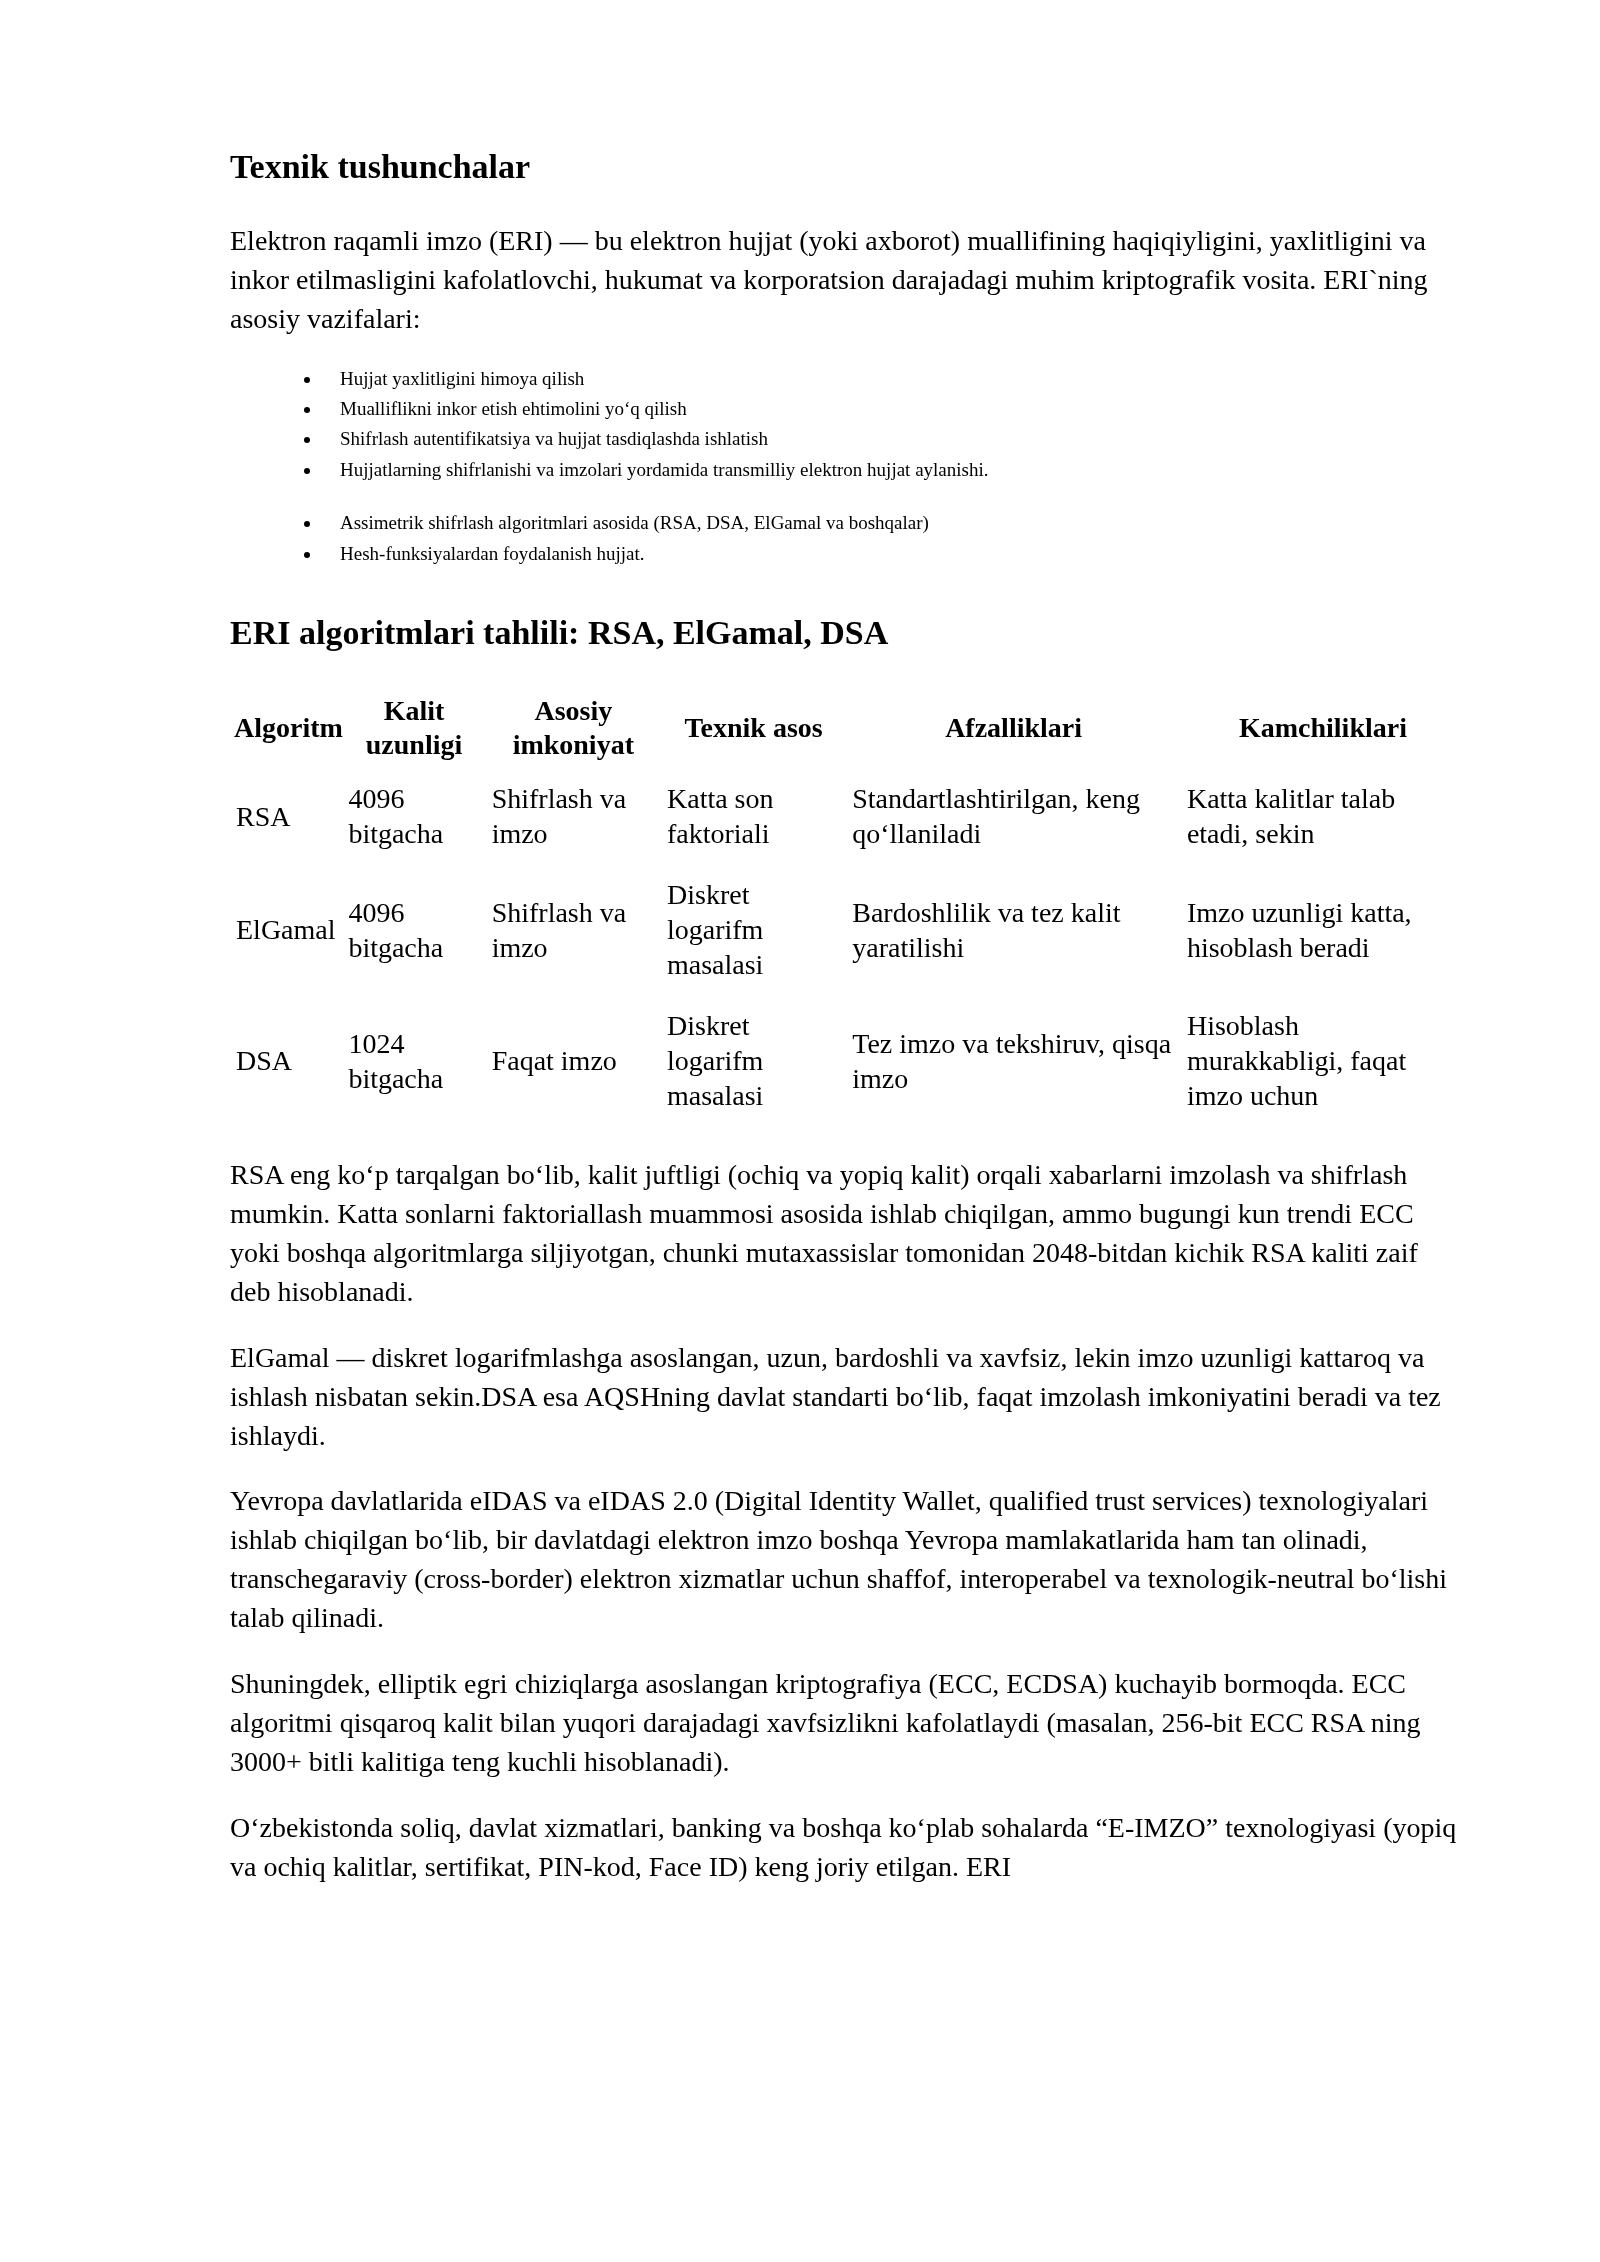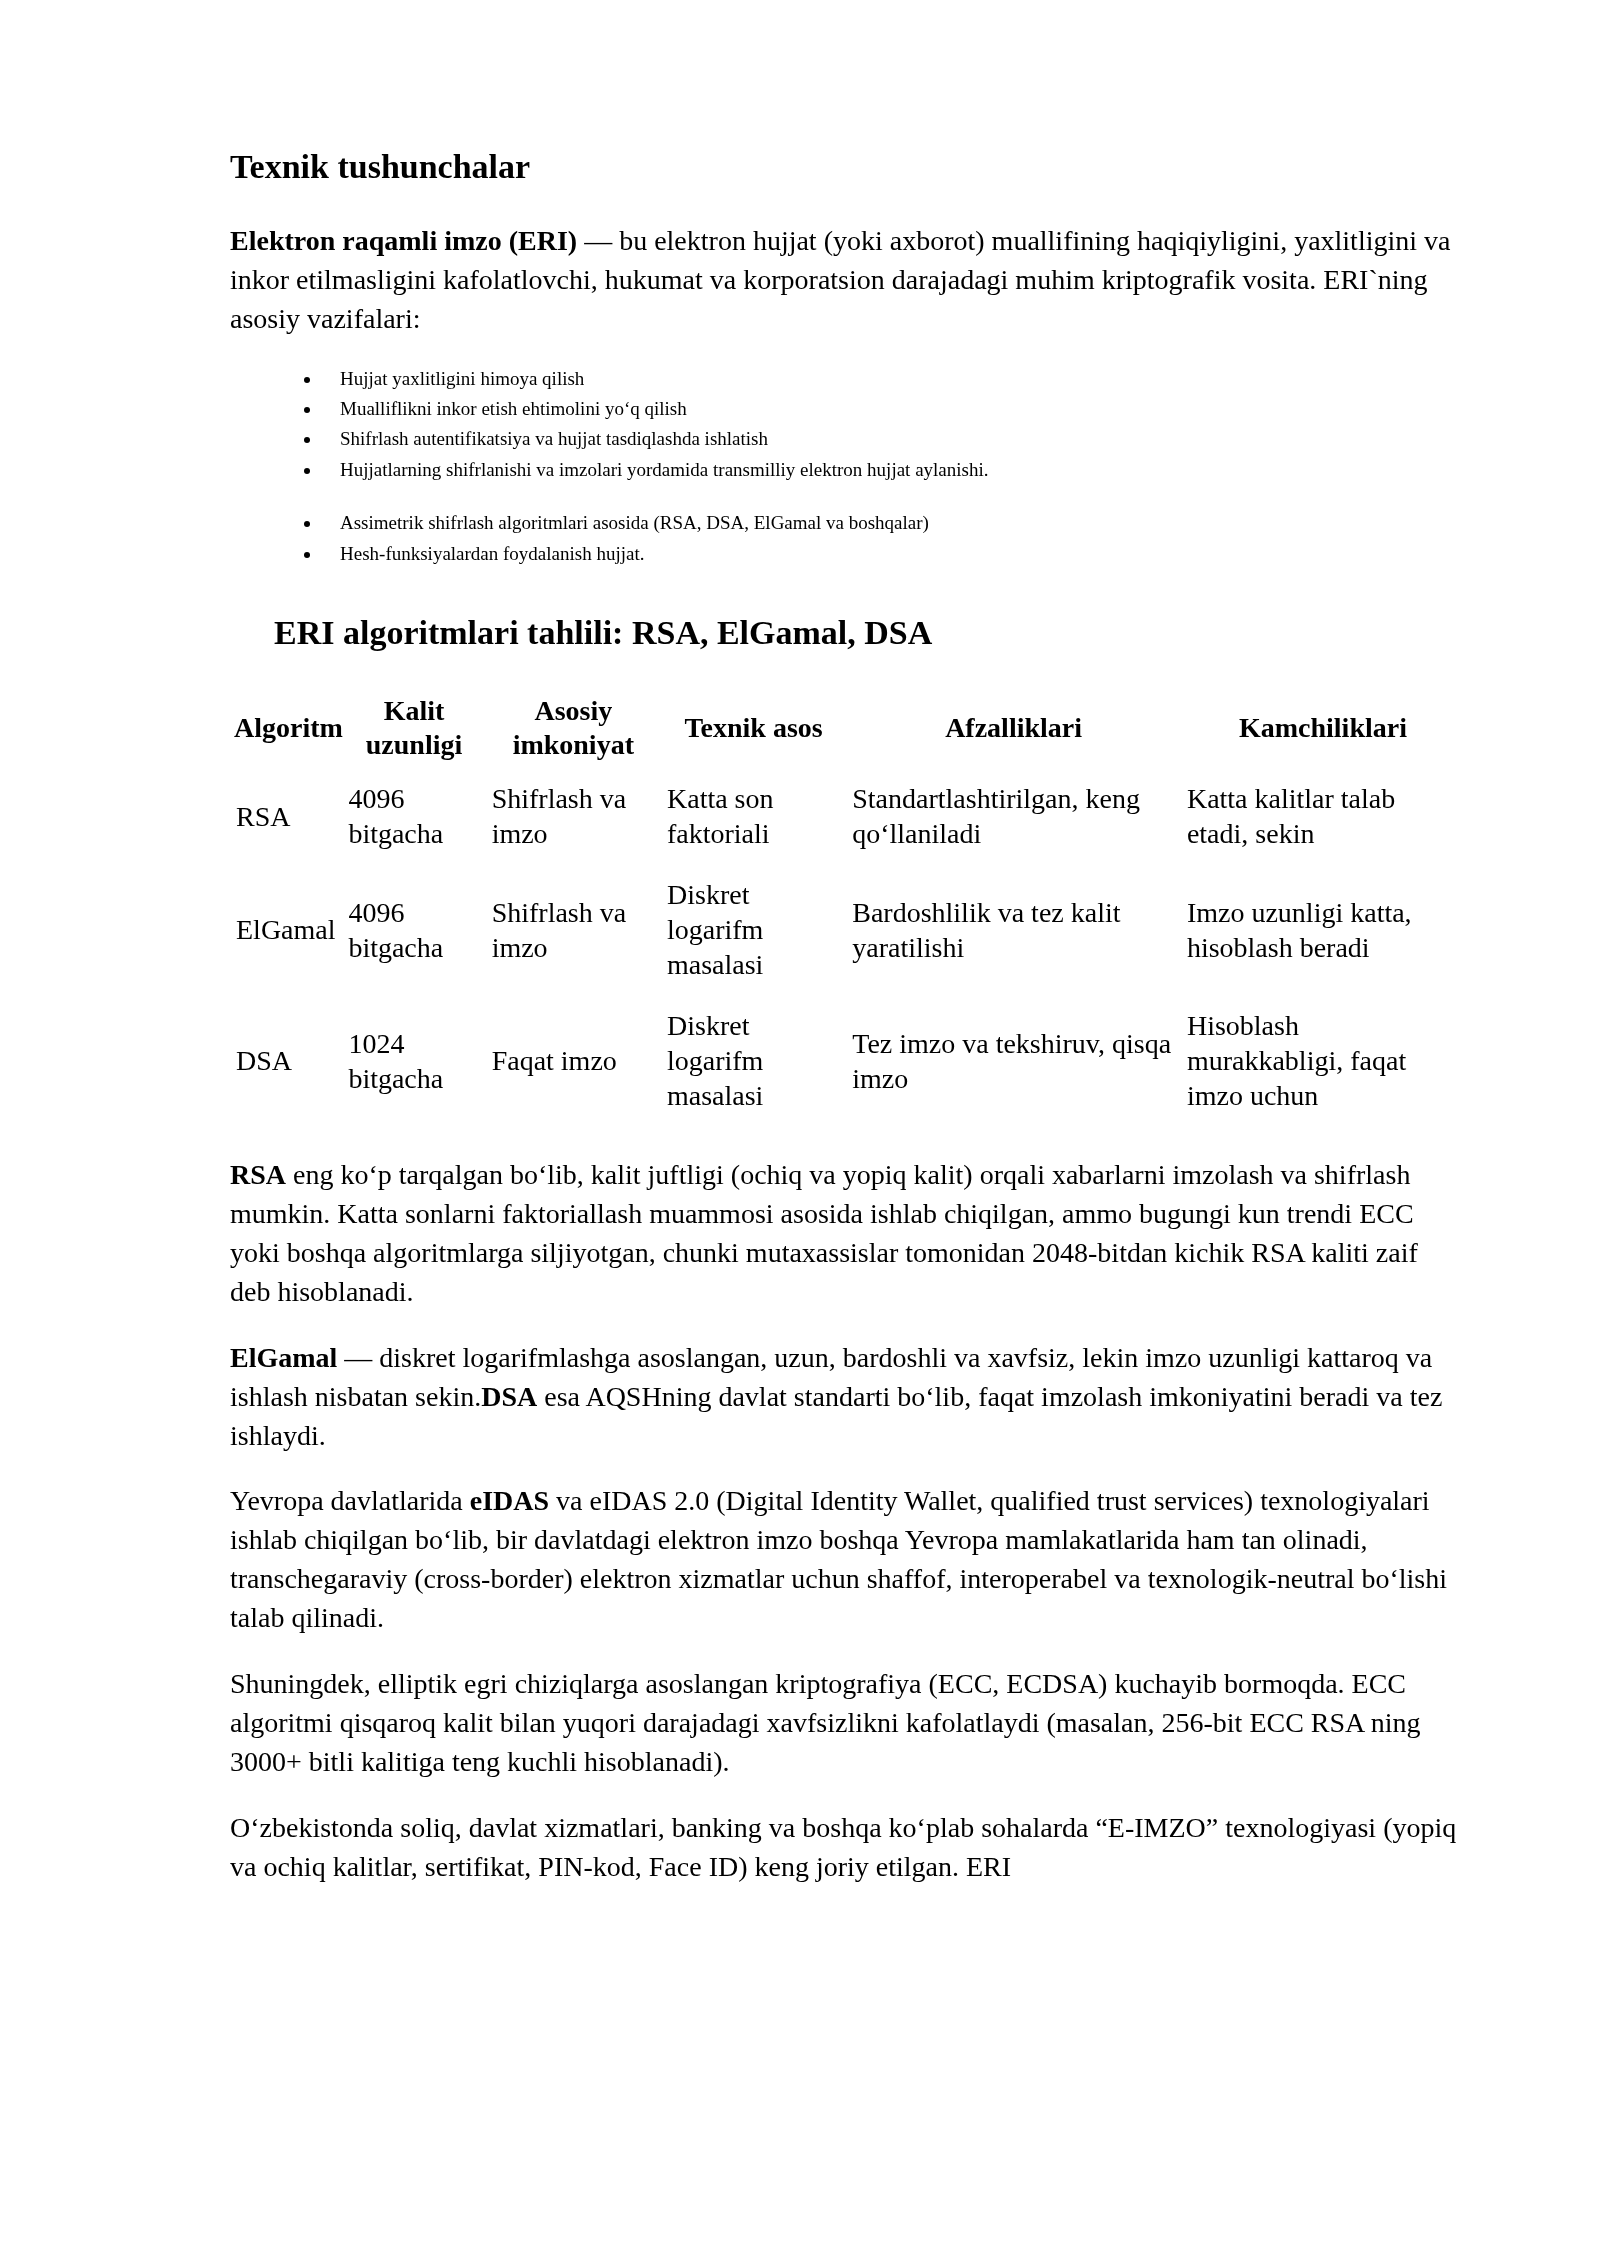--- a/index.html
+++ b/index.html
@@ -24,21 +24,20 @@
     width: 1235px;
   }
   h2.doc-heading {
     font-size: 34px;
     line-height: 1.2;
     font-weight: bold;
     margin: 0 0 34px 0;
   }
   h2.doc-heading.mid {
     margin-top: 46px;
-    margin-left: 44px;
   }
   p.doc-para {
     font-size: 28px;
     line-height: 1.39;
     margin: 0 0 27px 0;
   }
   ul.doc-list {
     margin: 0 0 27px 0;
     padding: 0 0 0 92px;
     list-style: disc outside;
@@ -69,21 +68,21 @@
     vertical-align: middle;
     line-height: 1.25;
     padding: 13px 6px;
   }
   .col-algoritm   { width: 9.1%; }
   .col-kalit      { width: 11.6%; }
   .col-imkoniyat  { width: 14.2%; }
   .col-texnik     { width: 15.0%; }
   .col-afzallik   { width: 27.1%; }
   .col-kamchilik  { width: 23.0%; }
-  b { font-weight: bold; }
+  b { font-weight: normal; }
 </style>
 </head>
 <body>
 
 <div class="page">
   <div class="content">
 
     <h2 class="doc-heading">Texnik tushunchalar</h2>
 
     <p class="doc-para"><b>Elektron raqamli imzo (ERI)</b><span> — bu elektron hujjat (yoki axborot) muallifining haqiqiyligini, yaxlitligini va inkor etilmasligini kafolatlovchi, hukumat va korporatsion darajadagi muhim kriptografik vosita. ERI`ning asosiy vazifalari:</span></p>

